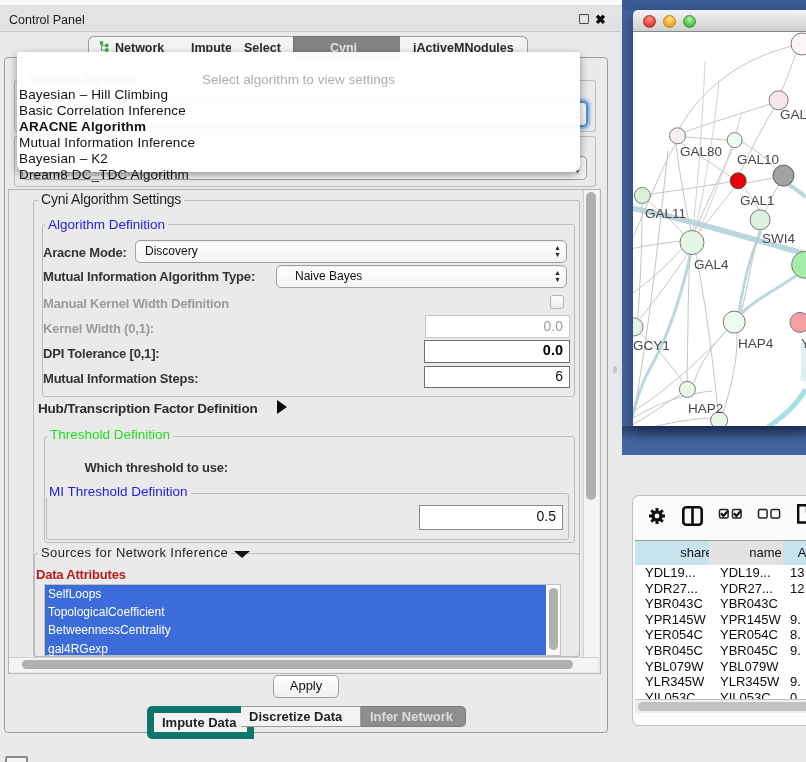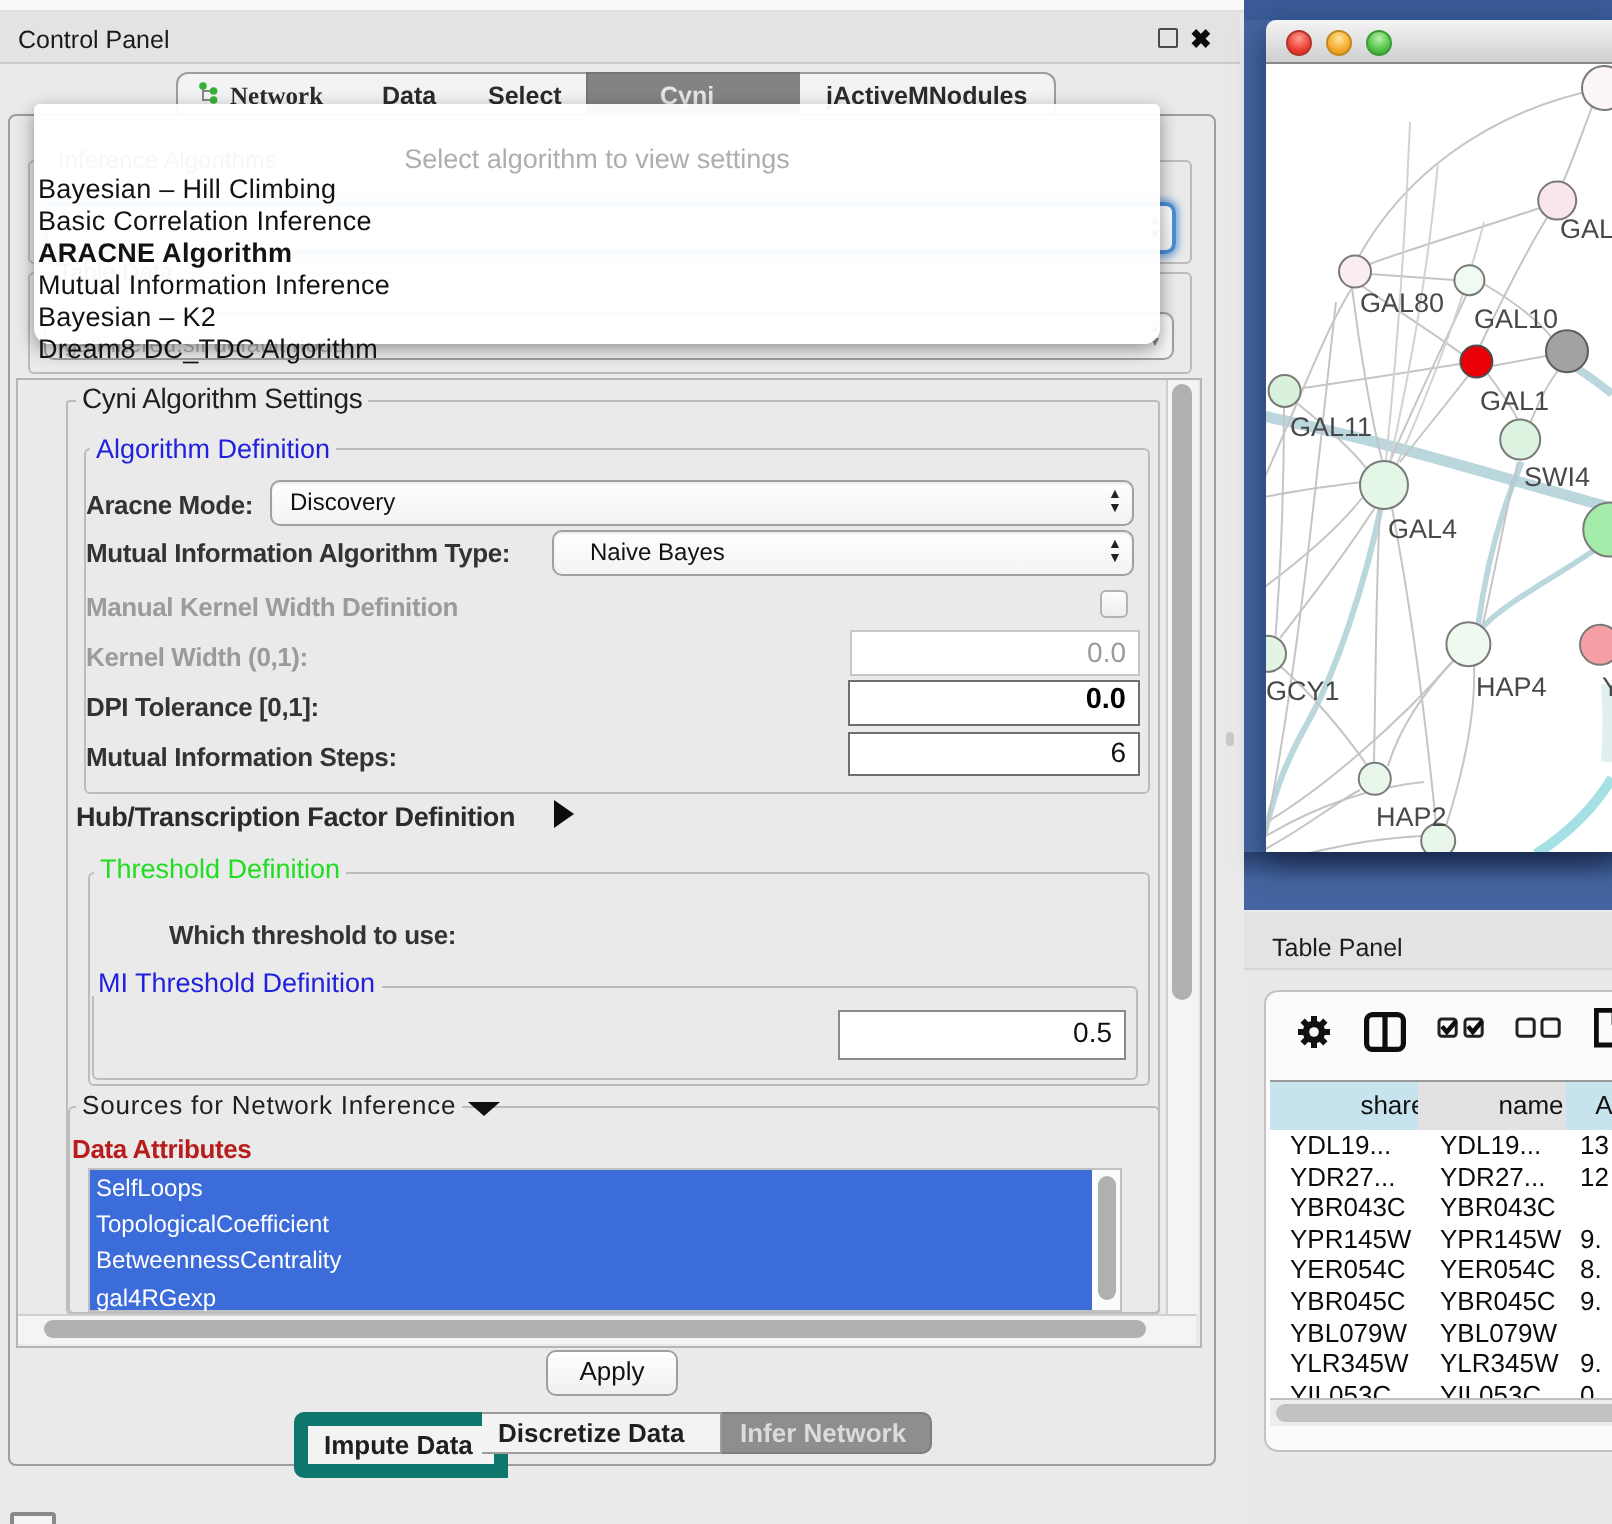--- a/index.html
+++ b/index.html
@@ -22,31 +22,31 @@
 <div class="abs" style="left:0;top:0;width:622px;height:762px;background:#eaeaea;">
 
   <div class="abs" style="left:0;top:0;width:622px;height:5px;background:#f9f9f9;border-bottom:1px solid #e0e0e0;"></div>
   <div class="abs" style="left:0;top:6px;width:620px;height:25px;background:#e3e3e3;border-bottom:1px solid #cbcbcb;">
     <div class="abs" style="left:9px;top:7px;font-size:12.5px;color:#1a1a1a;">Control Panel</div>
     <div class="abs" style="left:579px;top:8px;width:8px;height:8px;border:1.5px solid #4a4a4a;border-radius:1px;"></div>
     <div class="abs" style="left:595px;top:6px;font-size:13px;font-weight:bold;color:#0a0a0a;">✖</div>
   </div>
 
   <div id="tabs" class="abs" style="left:88px;top:36px;height:22px;font-size:12.5px;font-weight:bold;color:#2b2b2b;">
-    <div class="abs" style="left:0;top:0;width:90px;height:21px;background:#f3f3f3;border:1px solid #9d9d9d;border-bottom:none;border-radius:6px 0 0 0;font-family:Liberation Serif, serif;">
+    <div class="abs" style="left:0;top:0;width:90px;height:21px;background:#f3f3f3;border:1px solid #9d9d9d;border-bottom:none;border-radius:6px 0 0 0;">
       <svg class="abs" style="left:9px;top:4px" width="12" height="12" viewBox="0 0 12 12">
         <path d="M3.5 2.5 L3.5 9.5 M3.5 4.5 L8 4.5 M3.5 9 L8 9" stroke="#888" stroke-width="1" fill="none"></path>
         <circle cx="3.5" cy="2" r="1.9" fill="#34b234"></circle>
           <circle cx="8.8" cy="4.5" r="1.9" fill="#34b234"></circle>
           <circle cx="8.8" cy="9" r="1.9" fill="#34b234"></circle>
       </svg>
       <div class="abs" style="left:26px;top:4px;">Network</div>
     </div>
     <div class="abs" style="left:90px;top:0;width:53px;height:21px;background:#f3f3f3;border:1px solid #9d9d9d;border-bottom:none;border-left:none;">
-      <div class="abs" style="left:13px;top:4px;">Data</div>
+      <div class="abs" style="left:13px;top:4px;">Impute</div>
     </div>
     <div class="abs" style="left:143px;top:0;width:62px;height:21px;background:#f3f3f3;border:1px solid #9d9d9d;border-bottom:none;border-left:none;">
       <div class="abs" style="left:13px;top:4px;">Select</div>
     </div>
     <div class="abs" style="left:205px;top:0;width:107px;height:21px;background:#838383;border:1px solid #757575;border-bottom:none;color:#e6e6e6;">
       <div class="abs" style="left:12px;top:4px;margin-left:24px;">Cyni Toolbox</div>
     </div>
     <div class="abs" style="left:312px;top:0;width:127px;height:21px;background:#f3f3f3;border:1px solid #9d9d9d;border-bottom:none;border-left:none;border-radius:0 6px 0 0;">
       <div class="abs" style="left:13px;top:4px;">jActiveMNodules</div>
     </div>
@@ -239,23 +239,20 @@
         <text x="0" y="318">GCY1</text>
         <text x="105" y="316">HAP4</text>
         <text x="168" y="316">Y</text>
         <text x="55" y="381">HAP2</text>
       </g>
     </svg>
   </div>
 </div>
 
 <div class="abs" style="left:622px;top:455px;width:184px;height:307px;background:#e9e9e9;">
-  <div class="abs" style="left:0;top:1px;width:184px;height:28px;background:#e3e3e3;border-bottom:1px solid #d5d5d5;">
-    <div class="abs" style="left:14px;top:11px;font-size:12.5px;color:#1c1c1c;">Table Panel</div>
-  </div>
 
   <div class="abs" style="left:10px;top:40px;width:180px;height:229px;background:#fbfbfb;border:1px solid #c2c2c2;border-radius:7px 0 0 7px;border-right:none;">
 
     <svg class="abs" style="left:12px;top:8px;" width="168" height="27" viewBox="0 0 168 27">
       <g fill="#111">
         <circle cx="12" cy="12" r="5.6"></circle>
         <g stroke="#111" stroke-width="3">
           <line x1="12" y1="4" x2="12" y2="20"></line>
           <line x1="4" y1="12" x2="20" y2="12"></line>
           <line x1="6.3" y1="6.3" x2="17.7" y2="17.7"></line>

